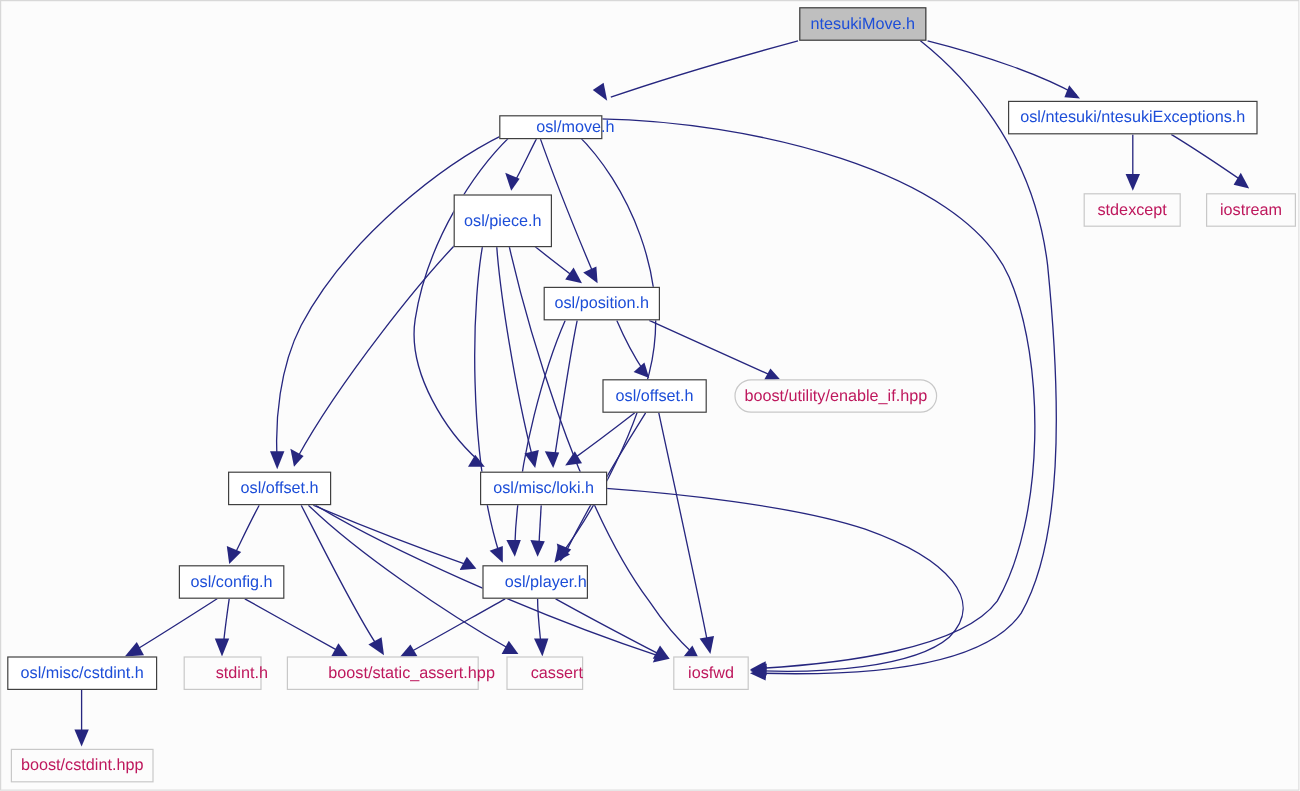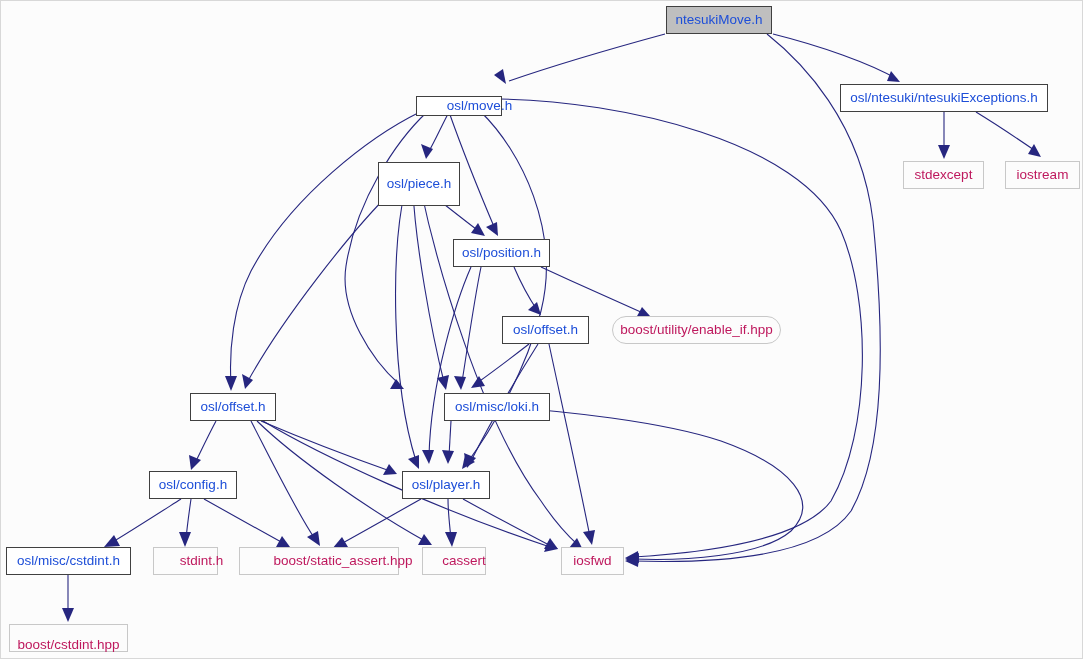--- a/index.html
+++ b/index.html
@@ -137,41 +137,41 @@
       </div>
       <div class="node local" style="left: 501px; top: 315px; width: 87px; height: 28px;">
         <span class="node-label">osl/offset.h</span>
       </div>
       <div class="node sys" style="left: 611px; top: 315px; width: 169px; height: 28px; border-radius: 14px;">
         <span class="node-label">boost/utility/enable_if.hpp</span>
       </div>
       <div class="node local" style="left: 189px; top: 392px; width: 86px; height: 28px;">
         <span class="node-label">osl/offset.h</span>
       </div>
-      <div class="node local" style="left: 399px; top: 392px; width: 106px; height: 28px; margin-left: 44px;">
+      <div class="node local" style="left: 399px; top: 392px; width: 106px; height: 28px;">
         <span class="node-label">osl/misc/loki.h</span>
       </div>
       <div class="node local" style="left: 148px; top: 470px; width: 88px; height: 28px;">
         <span class="node-label">osl/config.h</span>
       </div>
-      <div class="node local" style="left: 401px; top: 470px; width: 88px; height: 28px;">
+      <div class="node local" style="left: 401px; top: 470px; width: 88px; height: 28px; justify-content: flex-end;">
         <span class="node-label">osl/player.h</span>
       </div>
       <div class="node local" style="left: 5px; top: 546px; width: 125px; height: 28px;">
         <span class="node-label">osl/misc/cstdint.h</span>
       </div>
       <div class="node sys" style="left: 152px; top: 546px; width: 65px; height: 28px; padding-left: 32px;">
         <span class="node-label">stdint.h</span>
       </div>
       <div class="node sys" style="left: 238px; top: 546px; width: 160px; height: 28px; padding-left: 48px;">
         <span class="node-label">boost/static_assert.hpp</span>
       </div>
       <div class="node sys" style="left: 421px; top: 546px; width: 64px; height: 28px; padding-left: 20px;">
         <span class="node-label">cassert</span>
       </div>
       <div class="node sys" style="left: 560px; top: 546px; width: 63px; height: 28px;">
         <span class="node-label">iosfwd</span>
       </div>
-      <div class="node sys" style="left: 8px; top: 623px; width: 119px; height: 28px; align-items: flex-end;">
+      <div class="node sys" style="left: 8px; top: 623px; width: 119px; height: 28px;">
         <span class="node-label">boost/cstdint.hpp</span>
       </div>
     </div>
 </div>
 
 </body></html>

